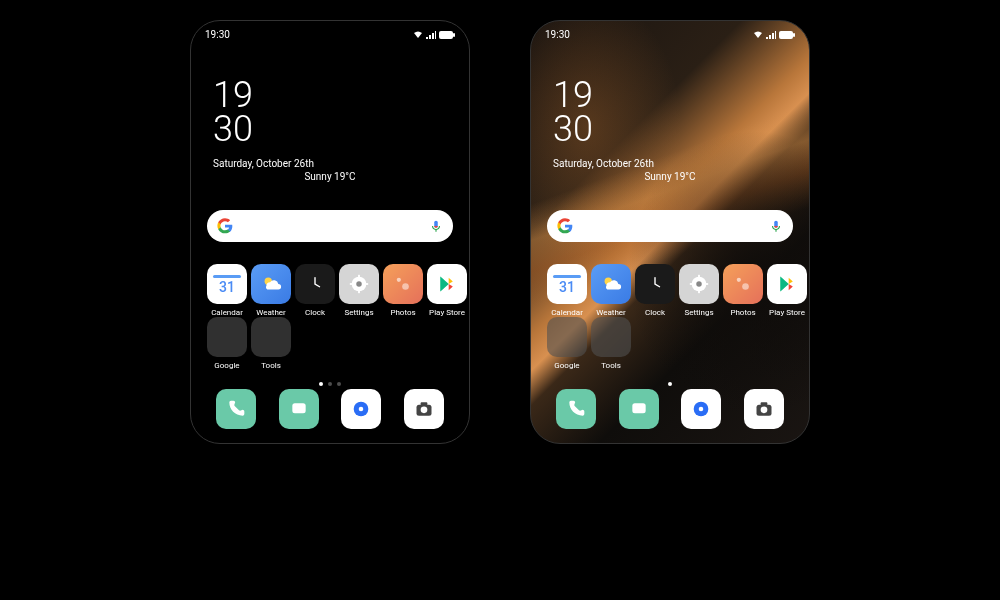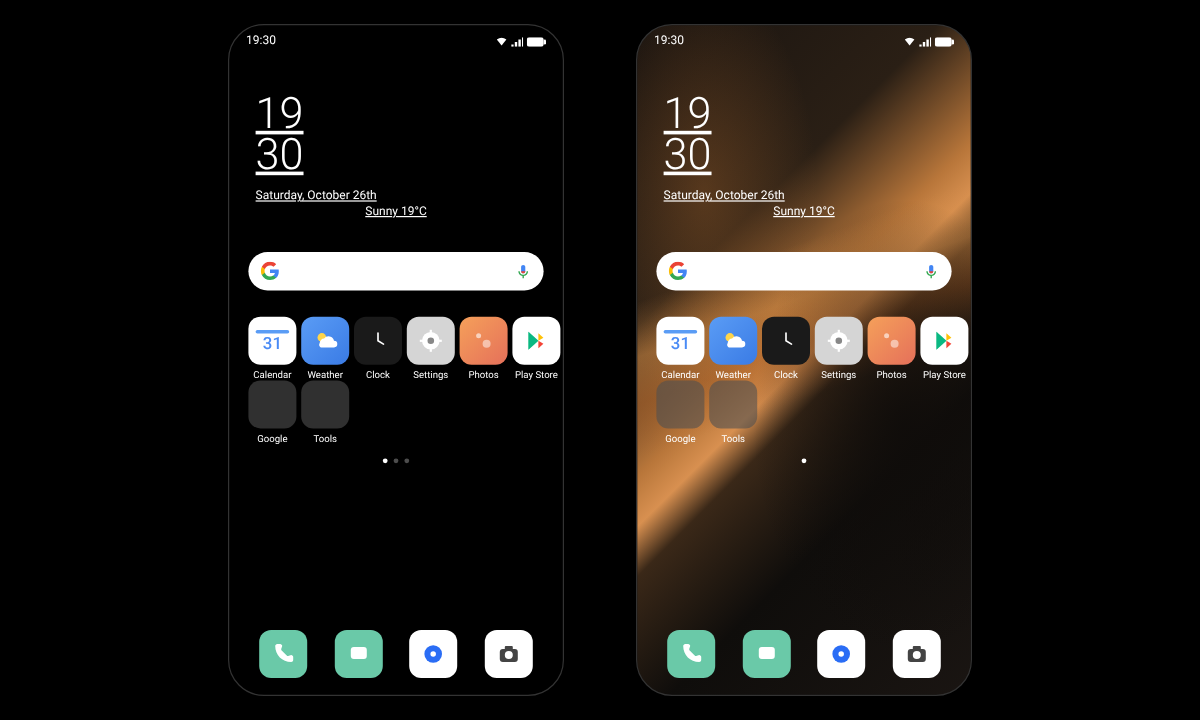--- a/index.html
+++ b/index.html
@@ -1,27 +1,27 @@
 <!DOCTYPE html>
 <html><head>
 <meta charset="utf-8">
 <style>
 * { margin: 0; padding: 0; box-sizing: border-box; font-family: -apple-system, BlinkMacSystemFont, "Segoe UI", Roboto, sans-serif; }
 body { background: #000; display: flex; justify-content: center; align-items: flex-start; gap: 60px; padding: 20px; width: 1000px; height: 600px; }
-.phone { width: 280px; height: 560px; border-radius: 30px; position: relative; overflow: hidden; border: 1px solid #333; }
+.phone { width: 280px; height: 424px; border-radius: 30px; position: relative; overflow: hidden; border: 1px solid #333; }
 .phone.left { background: #000; }
 .phone.right { background: linear-gradient(135deg, #1a1410 0%, #2a1f15 30%, #b8763a 45%, #d89050 50%, #3a2818 55%, #0f0d0b 70%, #1a1512 100%); }
 .wallpaper-overlay { position: absolute; inset: 0; background:
   radial-gradient(ellipse at 20% 25%, rgba(200,120,50,0.3) 0%, transparent 30%),
   radial-gradient(ellipse at 80% 60%, rgba(15,12,10,0.9) 0%, transparent 40%),
   linear-gradient(160deg, transparent 35%, rgba(210,140,70,0.5) 42%, rgba(180,100,40,0.4) 48%, transparent 55%);
   pointer-events: none; }
 .status-bar { display: flex; justify-content: space-between; align-items: center; padding: 8px 14px; color: #fff; font-size: 10px; position: relative; z-index: 2; }
 .status-icons { display: flex; gap: 3px; align-items: center; }
-.clock-widget { color: #fff; padding: 30px 22px 0; position: relative; z-index: 2; text-decoration: underline; }
+.clock-widget { color: #fff; padding: 30px 22px 0; position: relative; z-index: 2; }
 .clock-time { font-size: 36px; font-weight: 300; line-height: 0.95; }
 .clock-date { font-size: 10px; margin-top: 12px; font-weight: 400; }
 .clock-weather { font-size: 10px; margin-top: 2px; text-align: center; }
 .search-bar { margin: 28px 16px 0; background: #fff; border-radius: 24px; height: 32px; display: flex; align-items: center; padding: 0 10px; position: relative; z-index: 2; }
 .search-bar .spacer { flex: 1; }
 .icon-grid { display: grid; grid-template-columns: repeat(6, 1fr); gap: 0 4px; padding: 22px 16px 0; position: relative; z-index: 2; }
 .app-icon { display: flex; flex-direction: column; align-items: center; gap: 4px; }
 .app-icon .tile { width: 40px; height: 40px; border-radius: 10px; display: flex; align-items: center; justify-content: center; font-size: 14px; }
 .app-icon .label { color: #fff; font-size: 8px; text-align: left; }
 .page-dots { display: flex; justify-content: center; gap: 5px; margin-top: 12px; position: relative; z-index: 2; }

